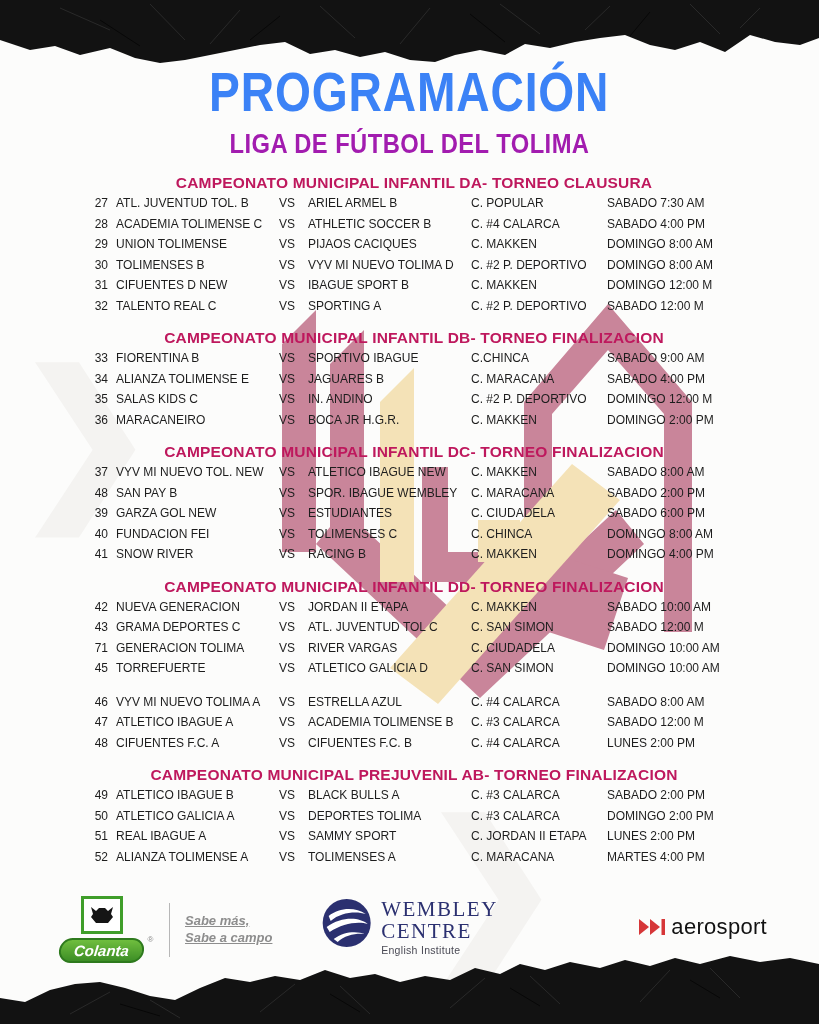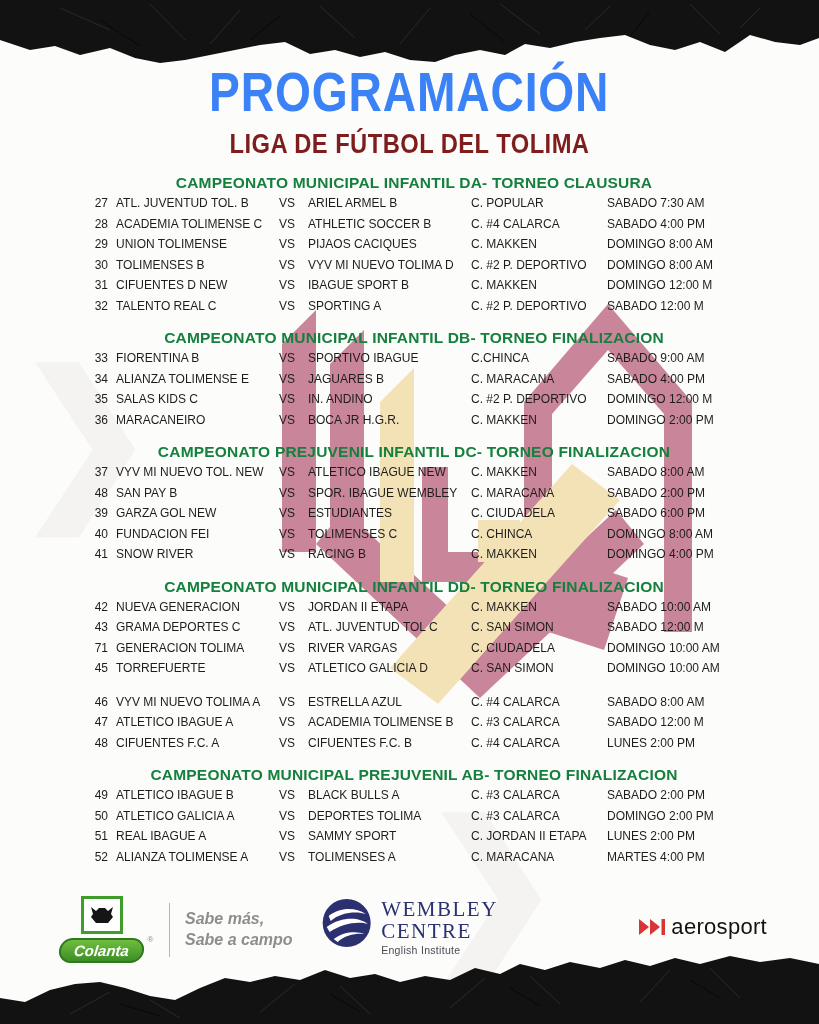--- a/index.html
+++ b/index.html
@@ -14,42 +14,42 @@
            color:rgba(125,110,90,.06);line-height:1;user-select:none;}
   .bg-chev.one{left:14px;top:350px;}
   .bg-chev.two{left:420px;top:800px;}
   
   .watermark{position:absolute;left:272px;top:252px;z-index:0;opacity:.88;}
   
   .content{position:relative;z-index:2;}
   .title{margin:11px;padding-top:54px;text-align:center;color:#3b82f6;
          font-size:55px;font-weight:800;line-height:1.0;}
   .title span{display:inline-block;transform:scaleX(.84);letter-spacing:1px;}
-  .subtitle{margin:6px 16px 0;text-align:center;color:#7f1d1d;font-size:27px;font-weight:800;line-height:1.0;}
+  .subtitle{margin:6px 16px 0;text-align:center;color:#a21caf;font-size:27px;font-weight:800;line-height:1.0;}
   .subtitle span{display:inline-block;transform:scaleX(.88);letter-spacing:.5px;}
   .tables{width:672px;margin:16px 0 0 78px;}
   .sched{margin-bottom:13px;}
-  .sec-h{margin:0 0 2px;font-size:15.5px;line-height:17px;font-weight:700;color:#15803d;
+  .sec-h{margin:0 0 2px;font-size:15.5px;line-height:17px;font-weight:700;color:#be185d;
          text-align:center;letter-spacing:.2px;white-space:nowrap;}
   .row{display:grid;grid-template-columns:24px 163px 29px 163px 136px 1fr;
        line-height:20.5px;font-size:12px;color:#1d1d1d;white-space:nowrap;margin-left:14px;}
   .c-n{text-align:right;padding-right:8px;}
   
   .footer{position:absolute;left:0;top:890px;width:100%;height:84px;z-index:2;}
   .colanta{position:absolute;left:50px;top:6px;display:flex;align-items:center;}
   .colanta-logo{display:flex;flex-direction:column;align-items:center;width:104px;}
   .cow-box{width:36px;height:32px;border:3px solid #3f9e2a;background:#fff;
            display:flex;align-items:center;justify-content:center;margin-bottom:4px;}
   .colanta-pillwrap{position:relative;}
   .colanta-pill{background:linear-gradient(#6fbe3e,#3d8e26);border:2px solid #2e7a1d;border-radius:15px;
                 color:#fff;font-style:italic;font-weight:700;font-size:15px;padding:2px 13px;
                 transform:skewX(-6deg);display:inline-block;}
   .reg{position:absolute;right:-9px;top:-3px;font-size:8px;color:#8a8a8a;}
   .colanta-div{width:1px;height:54px;background:#b7b7b7;margin:0 15px;}
-  .colanta-tag{color:#8d8d8d;font-size:16px;font-style:italic;font-weight:700;line-height:1.3;}
+  .colanta-tag{color:#8d8d8d;font-size:13px;font-style:italic;font-weight:700;line-height:1.3;text-decoration:underline;}
   .oxford{position:absolute;left:50%;transform:translateX(-50%);top:8px;
           display:flex;align-items:flex-start;gap:10px;}
   .ox-text{color:#2b3070;font-family:"Liberation Serif",serif;font-size:21px;line-height:1.05;
            letter-spacing:1.5px;text-align:left;}
   .ox-sub{font-family:"Liberation Sans",sans-serif;font-size:10.5px;color:#4a4a55;
           letter-spacing:.3px;margin-top:3px;text-align:left;font-weight:400;}
   .aero{position:absolute;right:52px;top:24px;display:flex;align-items:center;gap:5px;}
   .aero-name{font-size:22px;color:#121212;font-weight:500;letter-spacing:.3px;text-align:right;}
 </style>
 </head>
@@ -161,21 +161,21 @@
           <div class="row">
             <span class="c-n">36</span>
             <span class="c-home">MARACANEIRO</span>
             <span class="c-vs">VS</span>
             <span class="c-away">BOCA JR H.G.R.</span>
             <span class="c-venue">C. MAKKEN</span>
             <span class="c-time">DOMINGO 2:00 PM</span>
           </div>
         </section>
         <section class="sched">
-          <h3 class="sec-h">CAMPEONATO PREJUVENIL INFANTIL DC- TORNEO FINALIZACION</h3>
+          <h3 class="sec-h">CAMPEONATO MUNICIPAL INFANTIL DC- TORNEO FINALIZACION</h3>
           <div class="row">
             <span class="c-n">37</span>
             <span class="c-home">VYV MI NUEVO TOL. NEW</span>
             <span class="c-vs">VS</span>
             <span class="c-away">ATLETICO IBAGUE NEW</span>
             <span class="c-venue">C. MAKKEN</span>
             <span class="c-time">SABADO 8:00 AM</span>
           </div>
           <div class="row">
             <span class="c-n">48</span>

